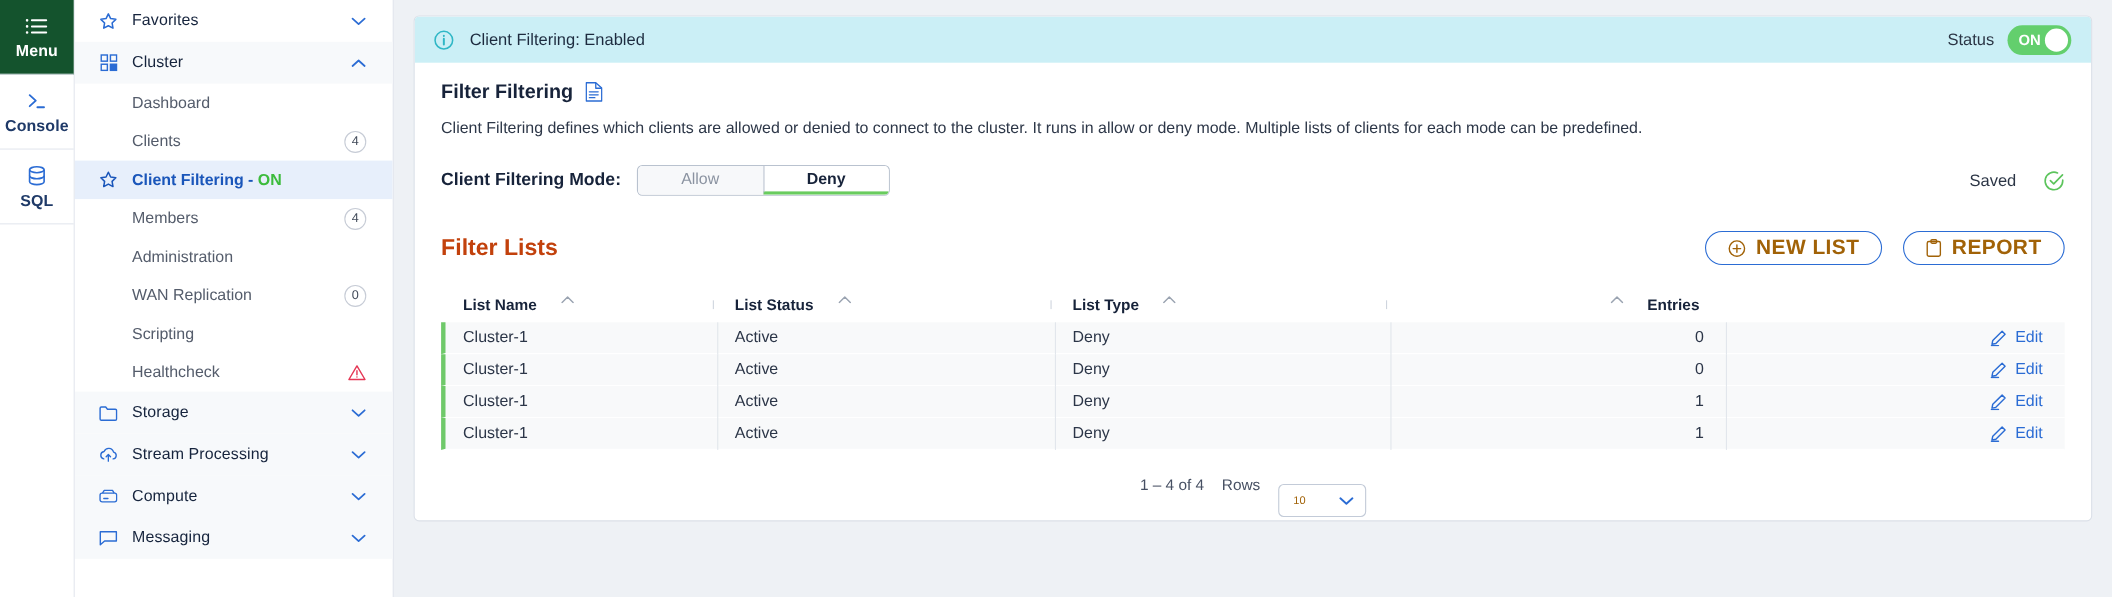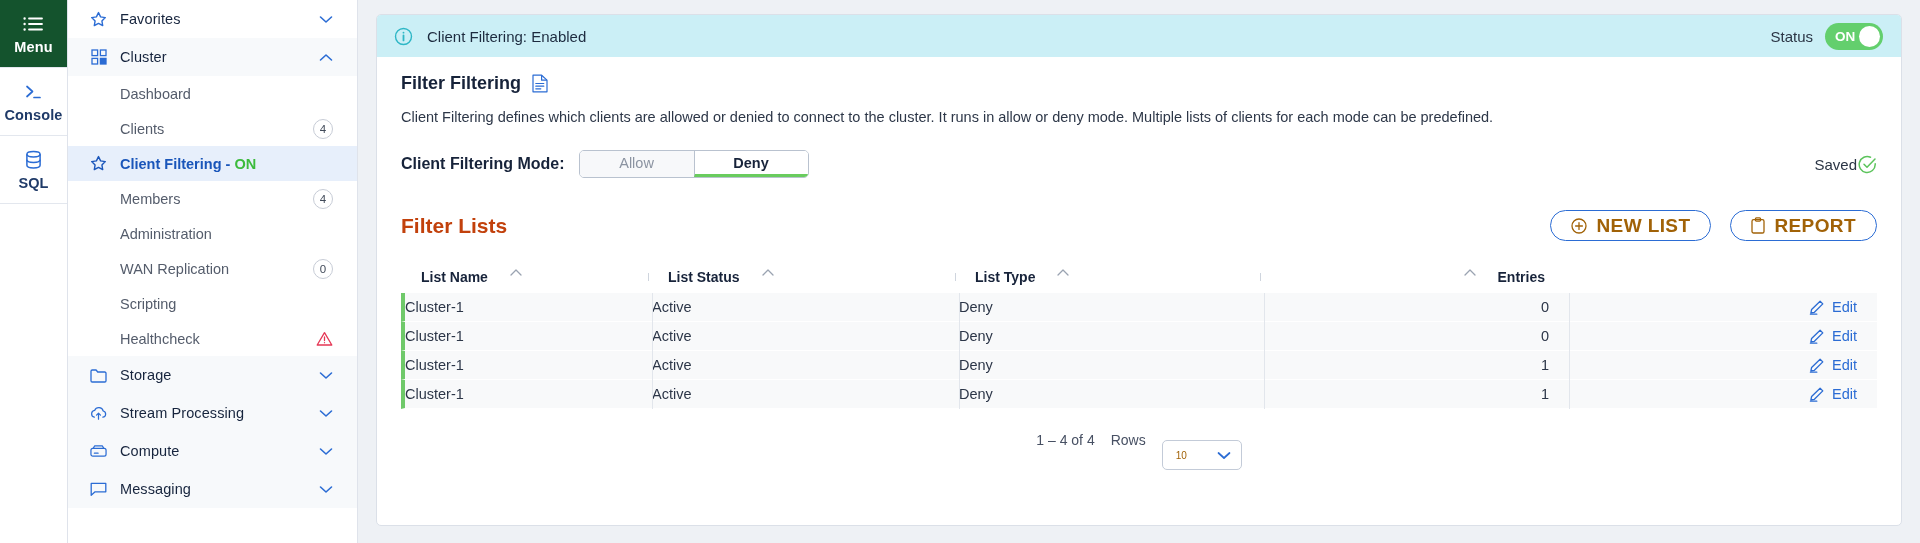--- a/index.html
+++ b/index.html
@@ -76,21 +76,21 @@
     background: #fff;
   }
   .warn-ico { color: #e53755; display: flex; align-items: center; }
 
   
   .main { flex: 1 1 auto; padding: 14px 18px 0 18px; min-width: 0; }
   .card {
     background: #ffffff;
     border: 1px solid #dbe0e8;
     border-radius: 5px;
-    height: 512px;
+    height: 460px;
     overflow: hidden;
   }
   .banner {
     background: #cbeff6;
     height: 42px;
     display: flex; align-items: center;
     padding: 0 18px 0 17px;
     gap: 14px;
   }
   .banner-ico { color: #2fb7c6; display: flex; align-items: center; }
@@ -142,21 +142,21 @@
     color: #8b93a1;
     border-bottom: 3px solid transparent;
   }
   .seg + .seg { border-left: 1px solid #b9c2cf; }
   .seg.active {
     background: #ffffff;
     color: #17233a;
     font-weight: bold;
     border-bottom: 3px solid #69cc5e;
   }
-  .saved-wrap { margin-left: auto; display: flex; align-items: center; gap: 1px; text-align: center; }
+  .saved-wrap { margin-left: auto; display: flex; align-items: center; gap: 25px; text-align: center; }
   .saved-txt { font-size: 15px; color: #2b3545; }
   .saved-ico { color: #5cc45c; display: flex; align-items: center; }
 
   .lists-row {
     display: flex; align-items: center;
     margin-top: 30px;
   }
   .lists-title { font-size: 21px; font-weight: bold; color: #c2410c; }
   .btns { margin-left: auto; display: flex; gap: 19px; }
   .pillbtn {
@@ -191,21 +191,21 @@
 
   .trow {
     display: flex; align-items: center;
     height: 29px;
     background: #f8f9fa;
     border-bottom: 1px solid #ffffff;
     border-left: 4px solid #6fc96a;
     font-size: 14.5px; color: #2c3648;
     cursor: pointer;
   }
-  .td { padding-left: 0; position: relative; height: 29px; display: flex; align-items: center; }
+  .td { padding-left: 16px; position: relative; height: 29px; display: flex; align-items: center; }
   .td.sep::before {
     content: ""; position: absolute; left: 0; top: 0; bottom: 0;
     width: 1px; background: #e2e6ec;
   }
   .td.num { justify-content: flex-end; padding-right: 20px; }
   .td.edit { justify-content: flex-end; padding-right: 20px; gap: 8px; color: #2b6cd4; }
   .pencil { color: #2b6cd4; display: flex; align-items: center; }
   .edit-txt { color: #2b6cd4; font-size: 14.5px; }
 
   .pager {

